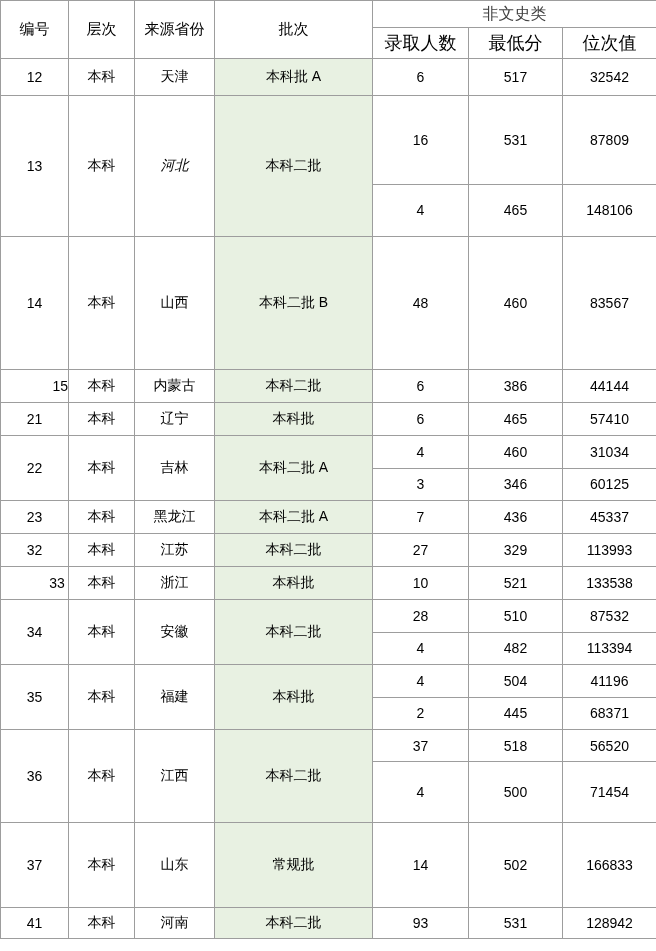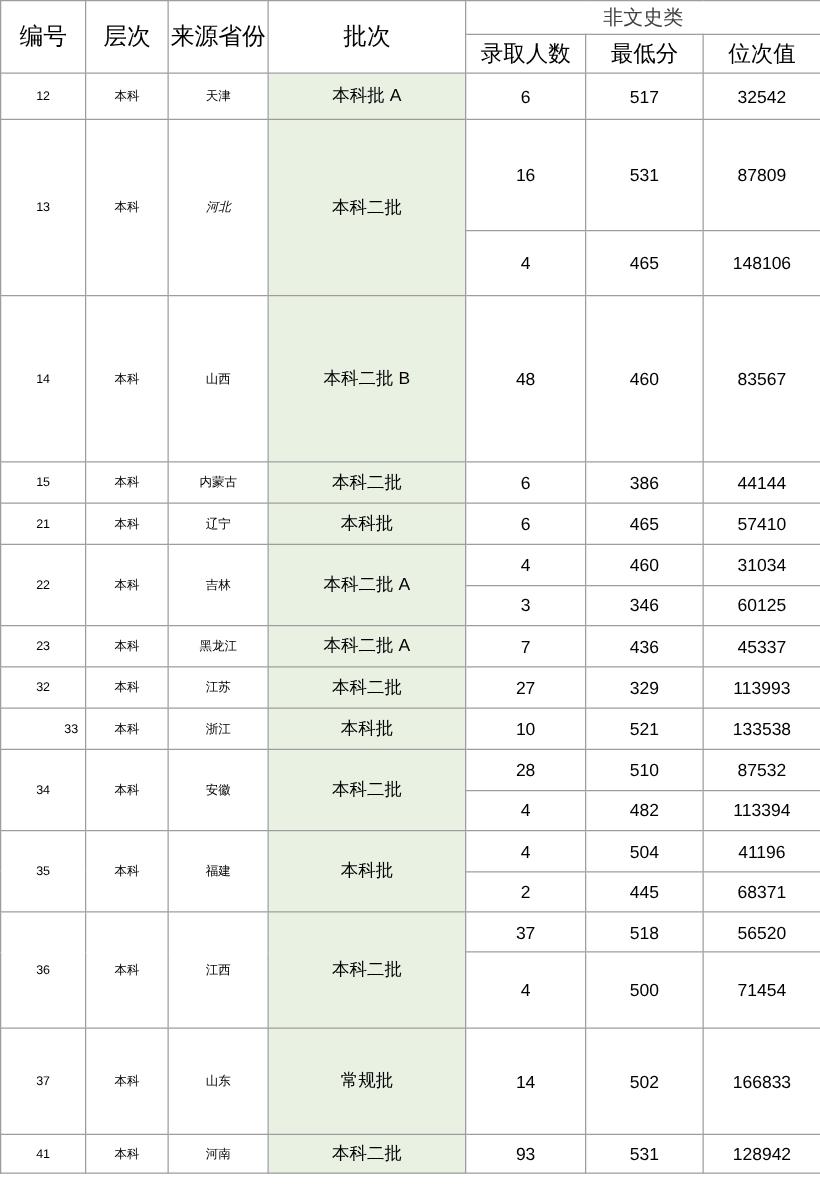--- a/index.html
+++ b/index.html
@@ -37,33 +37,33 @@
   col.c-score { width: 94px; }
   col.c-rank  { width: 94px; }
 
   .hdr-group {
     color: #404040;
     font-weight: bold;
     font-size: 16px;
     height: 26px;
   }
   .hdr-cell {
-    font-size: 19px;
+    font-size: 15px;
     height: 26px;
     line-height: 1.25;
   }
   .hdr-sub {
     font-size: 18px;
     height: 30px;
   }
   .batch-cell {
     background: #e8f1e2;
   }
   td.num, td.score, td.rank { font-size: 14px; }
-  td.idnum, td.level, td.prov { font-size: 10px; }
+  td.idnum, td.level, td.prov { font-size: 14px; }
 </style>
 </head>
 <body>
 
 <table class="admit-table">
   <colgroup>
     <col class="c-id">
       <col class="c-lvl">
       <col class="c-prov">
       <col class="c-batch">
@@ -112,21 +112,21 @@
       <tr style="height: 132px;">
         <td class="idnum" rowspan="1" style="height: 132px;">14</td>
         <td class="level" rowspan="1" style="height: 132px;">本科</td>
         <td class="prov" rowspan="1" style="height: 132px;">山西</td>
         <td class="batch-cell" rowspan="1" style="height: 132px;">本科二批 B</td>
         <td class="num">48</td>
         <td class="score">460</td>
         <td class="rank">83567</td>
       </tr>
       <tr style="height: 32px;">
-        <td class="idnum" rowspan="1" style="height: 32px;">15</td>
+        <td class="idnum" rowspan="1" style="height: 32px; text-align: right;">15</td>
         <td class="level" rowspan="1" style="height: 32px;">本科</td>
         <td class="prov" rowspan="1" style="height: 32px;">内蒙古</td>
         <td class="batch-cell" rowspan="1" style="height: 32px;">本科二批</td>
         <td class="num">6</td>
         <td class="score">386</td>
         <td class="rank">44144</td>
       </tr>
       <tr style="height: 32px;">
         <td class="idnum" rowspan="1" style="height: 32px;">21</td>
         <td class="level" rowspan="1" style="height: 32px;">本科</td>

